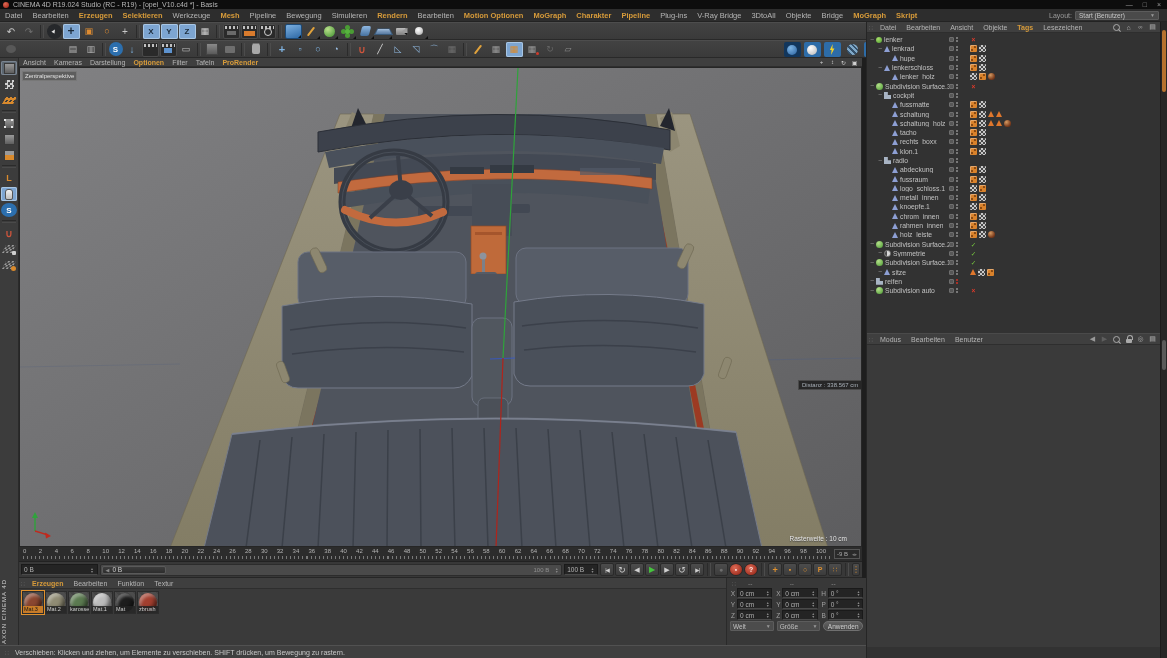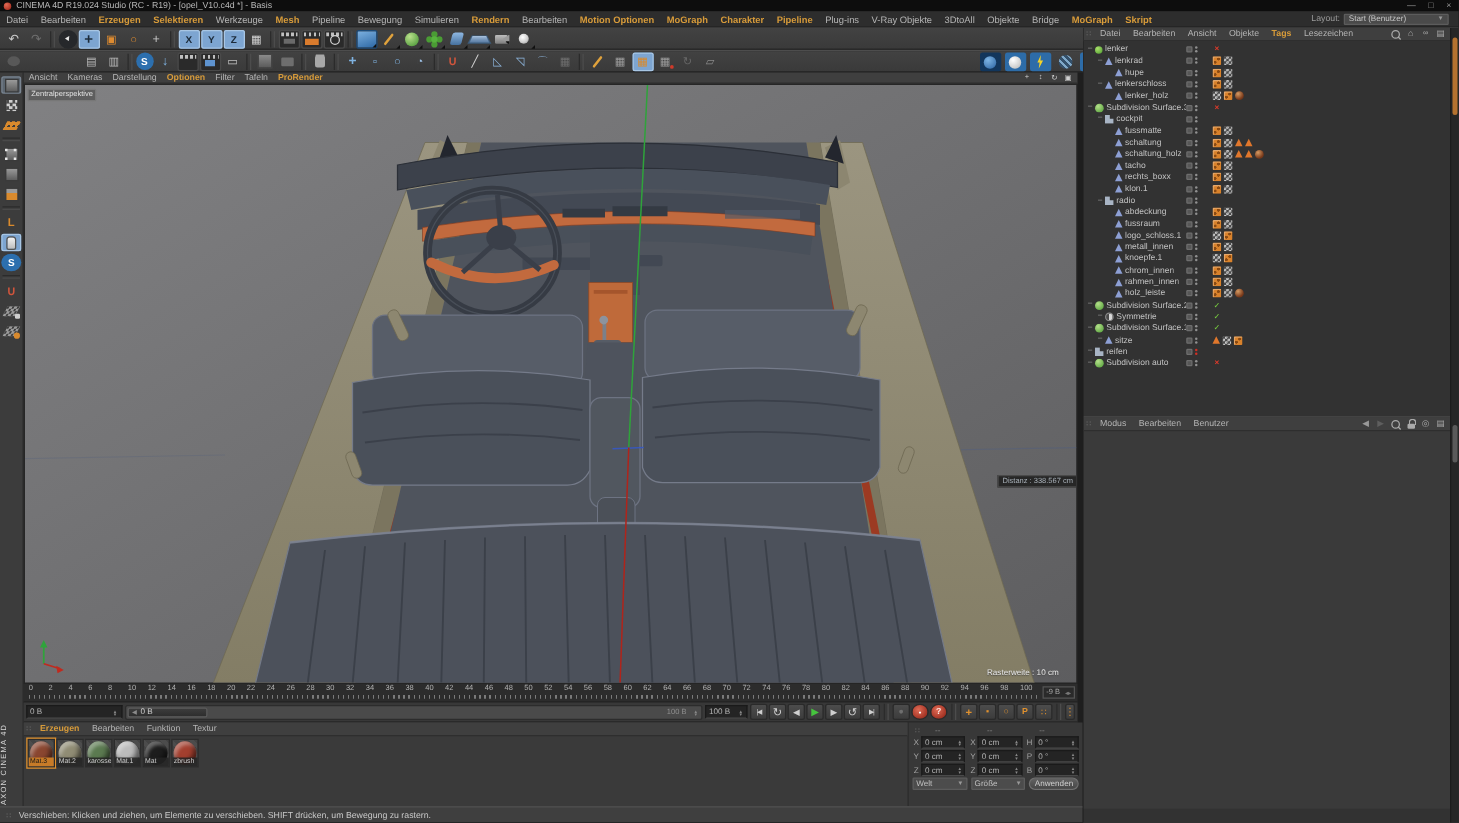--- a/index.html
+++ b/index.html
@@ -265,21 +265,21 @@
       <span class="menu-item">Pipeline</span>
       <span class="menu-item">Bewegung</span>
       <span class="menu-item">Simulieren</span>
       <span class="menu-item hot">Rendern</span>
       <span class="menu-item">Bearbeiten</span>
       <span class="menu-item hot">Motion Optionen</span>
       <span class="menu-item hot">MoGraph</span>
       <span class="menu-item hot">Charakter</span>
       <span class="menu-item hot">Pipeline</span>
       <span class="menu-item">Plug-ins</span>
-      <span class="menu-item">V-Ray Objekte</span>
+      <span class="menu-item">V-Ray Bridge</span>
       <span class="menu-item">3DtoAll</span>
       <span class="menu-item">Objekte</span>
       <span class="menu-item">Bridge</span>
       <span class="menu-item hot">MoGraph</span>
       <span class="menu-item hot">Skript</span>
     </span>
   <span id="layoutbox">
     <span id="layoutlbl">Layout:</span>
     <span id="layoutdd">
         <span>Start (Benutzer)</span>

